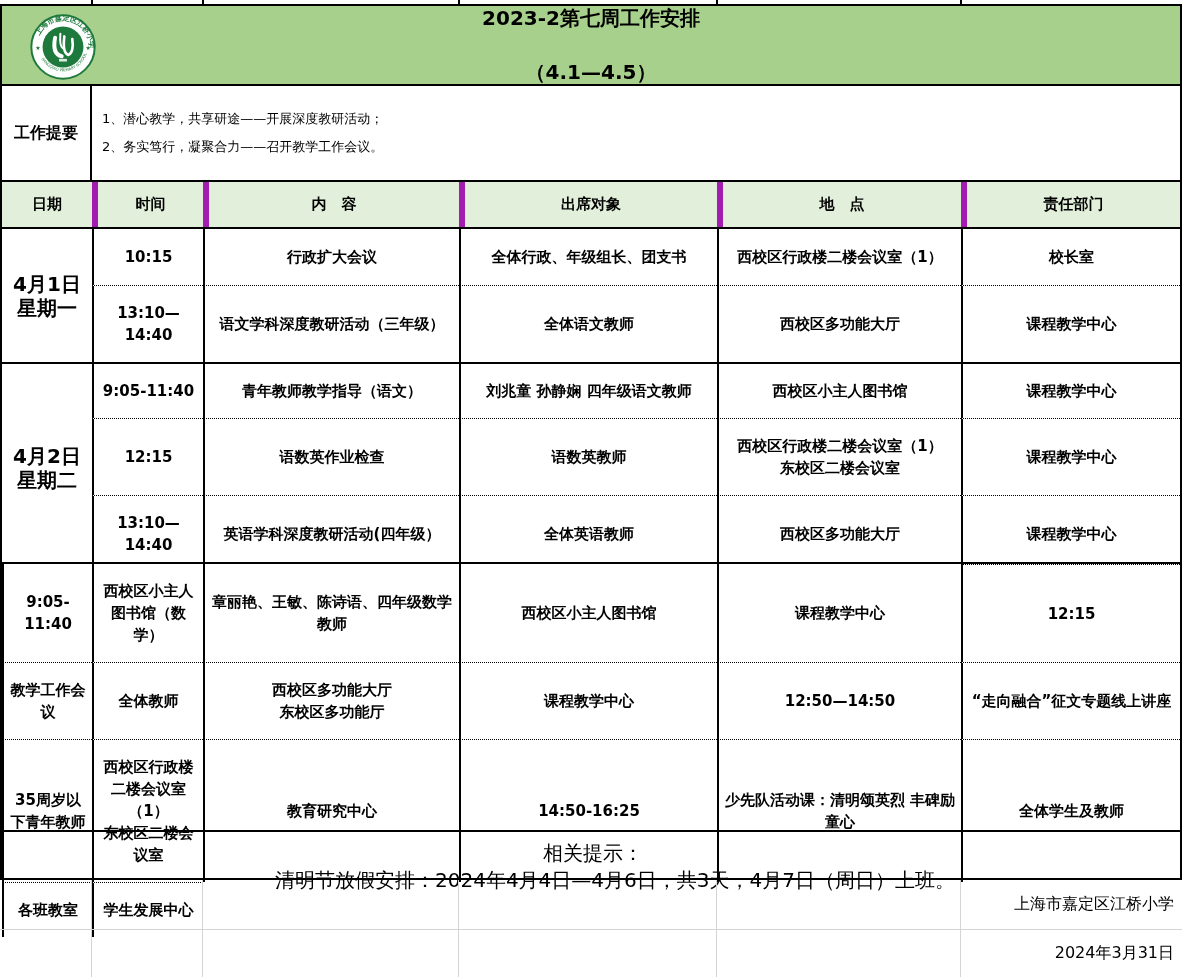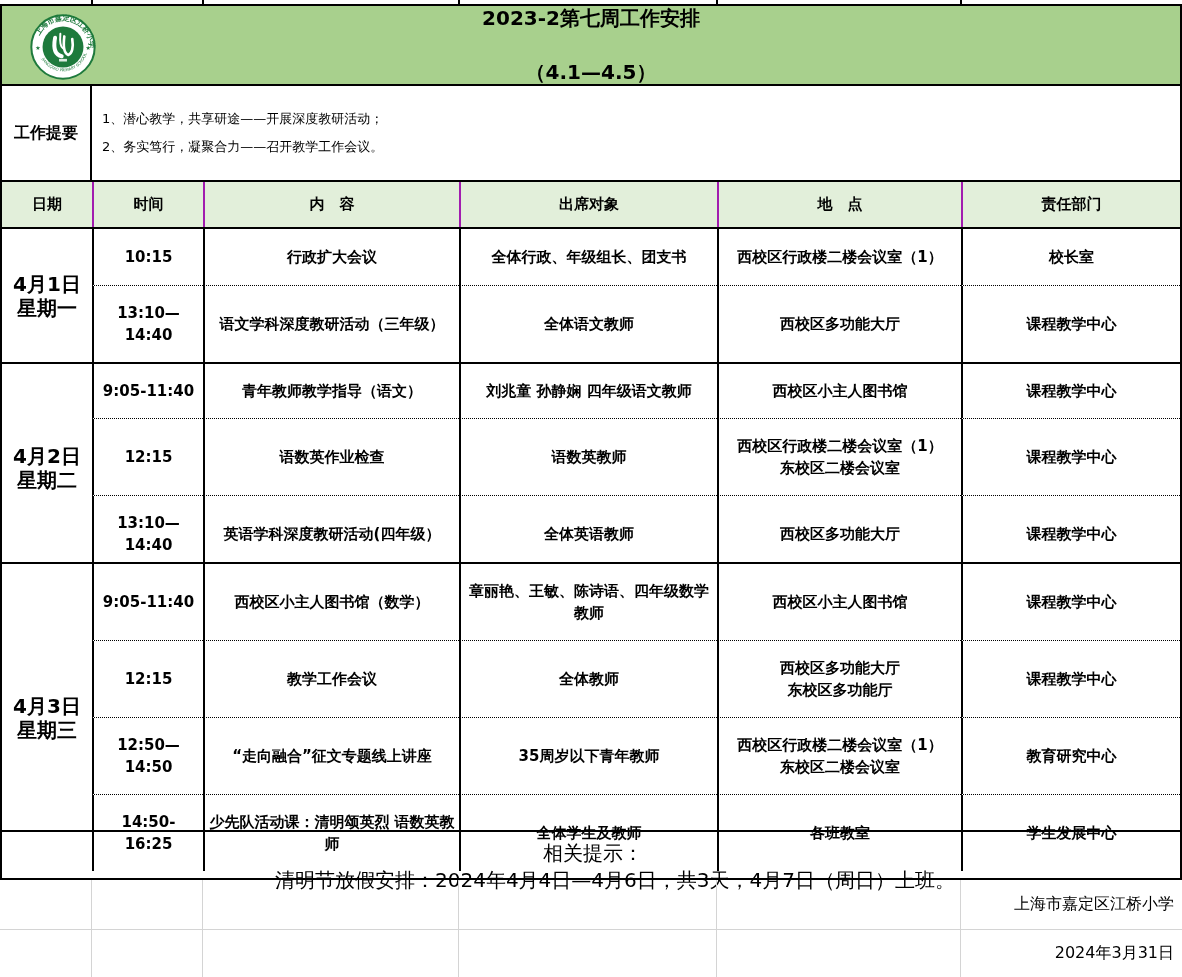--- a/index.html
+++ b/index.html
@@ -28,21 +28,21 @@
 
   .summary-row { height: 96px; border-bottom: 2px solid #000; display: grid; grid-template-columns: 90px 1fr; flex: none; }
   .summary-label { border-right: 2px solid #000; display: flex; align-items: center; justify-content: center;
     font-weight: bold; font-size: 16px; }
   .summary-content { display: flex; flex-direction: column; justify-content: center; padding-left: 10px;
     font-size: 13px; line-height: 28px; }
 
   .head-row { height: 47px; border-bottom: 2px solid #000; background: #e2efda;
     display: grid; grid-template-columns: 90px 111px 256px 258px 244px 1fr; flex: none; }
   .head-row .hcell { display: flex; align-items: center; justify-content: center;
-    font-weight: bold; font-size: 15px; border-left: 2px solid #a21caf; }
+    font-weight: bold; font-size: 15px; border-left: 6px solid #a21caf; }
   .head-row .hcell:first-child { border-left: none; }
 
   .day-group { display: grid; grid-template-columns: 90px 111px 256px 258px 244px 1fr;
     border-bottom: 2px solid #000; flex: none; }
   .day-group.rows-2 { height: 135px; grid-template-rows: repeat(2, 1fr); }
   .day-group.rows-3 { height: 200px; grid-template-rows: repeat(3, 1fr); }
   .day-group.rows-4 { height: 268px; grid-template-rows: repeat(4, 1fr); }
   .day-cell { grid-row: 1 / -1; grid-column: 1; display: flex; align-items: center; justify-content: center;
     font-weight: bold; font-size: 20px; line-height: 24px; white-space: pre-line; text-align: center; }
   .cell { border-left: 2px solid #000; display: flex; align-items: center; justify-content: center;
@@ -159,22 +159,20 @@
       <div class="cell inner">课程教学中心</div>
 
       <div class="cell inner">13:10—14:40</div>
       <div class="cell inner">英语学科深度教研活动(四年级）</div>
       <div class="cell inner">全体英语教师</div>
       <div class="cell inner">西校区多功能大厅</div>
       <div class="cell inner">课程教学中心</div>
     </div>
 
     <div class="day-group rows-4">
-      <div class="day-cell">4月3日
-星期三</div>
 
       <div class="cell">9:05-11:40</div>
       <div class="cell">西校区小主人图书馆（数学）</div>
       <div class="cell">章丽艳、王敏、陈诗语、四年级数学教师</div>
       <div class="cell">西校区小主人图书馆</div>
       <div class="cell">课程教学中心</div>
 
       <div class="cell inner">12:15</div>
       <div class="cell inner">教学工作会议</div>
       <div class="cell inner">全体教师</div>
@@ -183,21 +181,21 @@
       <div class="cell inner">课程教学中心</div>
 
       <div class="cell inner">12:50—14:50</div>
       <div class="cell inner">“走向融合”征文专题线上讲座</div>
       <div class="cell inner">35周岁以下青年教师</div>
       <div class="cell inner">西校区行政楼二楼会议室（1）
 东校区二楼会议室</div>
       <div class="cell inner">教育研究中心</div>
 
       <div class="cell inner">14:50-16:25</div>
-      <div class="cell inner">少先队活动课：清明颂英烈 语数英教师</div>
+      <div class="cell inner">少先队活动课：清明颂英烈 丰碑励童心</div>
       <div class="cell inner">全体学生及教师</div>
       <div class="cell inner">各班教室</div>
       <div class="cell inner">学生发展中心</div>
     </div>
 
     <div class="notes">
       <div>相关提示：</div>
       <div class="indent">清明节放假安排：2024年4月4日—4月6日，共3天，4月7日（周日）上班。</div>
     </div>
 

